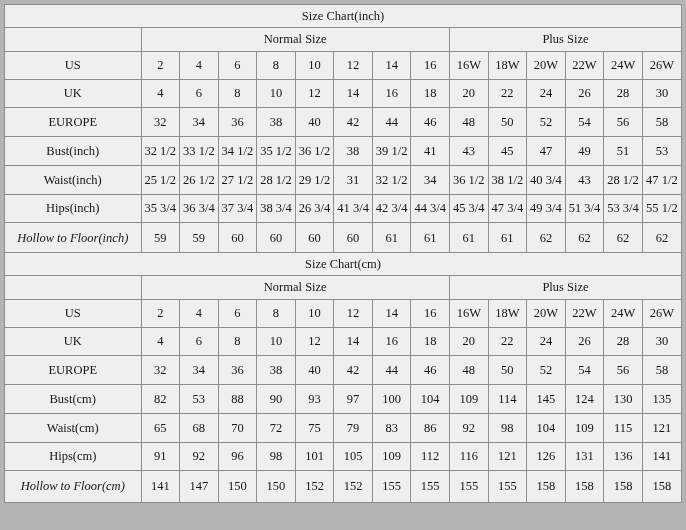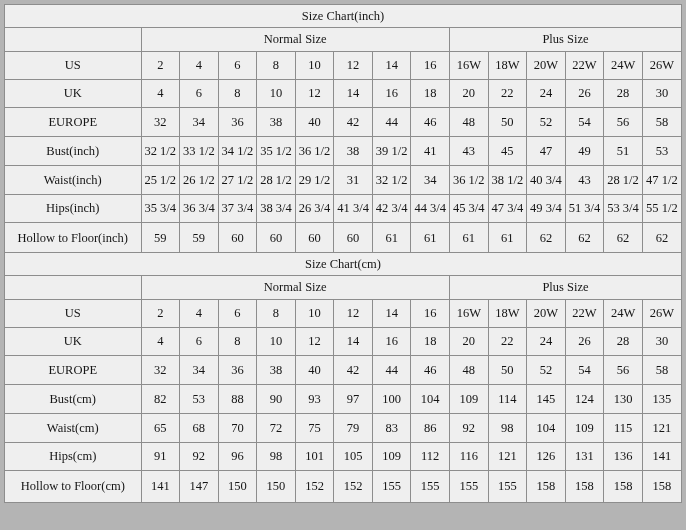--- a/index.html
+++ b/index.html
@@ -62,21 +62,21 @@
     border-left: none !important;
   }
   .r-us      { height: 28px; }
   .r-uk      { height: 28px; }
   .r-europe  { height: 29px; padding-left: 40px; }
   .r-bust    { height: 29px; }
   .r-waist   { height: 29px; margin-top: 24px; }
   .r-hips    { height: 28px; }
   .r-hollow  { height: 31px; border-bottom: none !important; }
   .r-hollow td { border-bottom: none !important; }
-  .rowlabel.last { border-bottom: none !important; }
+  .rowlabel.last { border-bottom: none !important; font-style: italic; }
   .val { font-size: 12.5px; }
   .val-small { font-size: 11.5px; }
   .col-label { width: 136px; }
   .last-col { border-right: none !important; }
 </style>
 </head>
 <body>
 
 <div class="chart" id="chart-inch">
   <table class="size-table">

